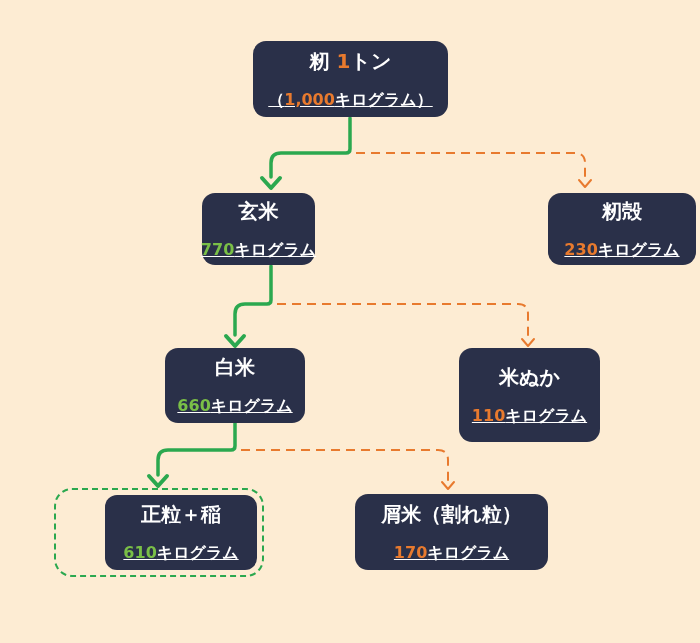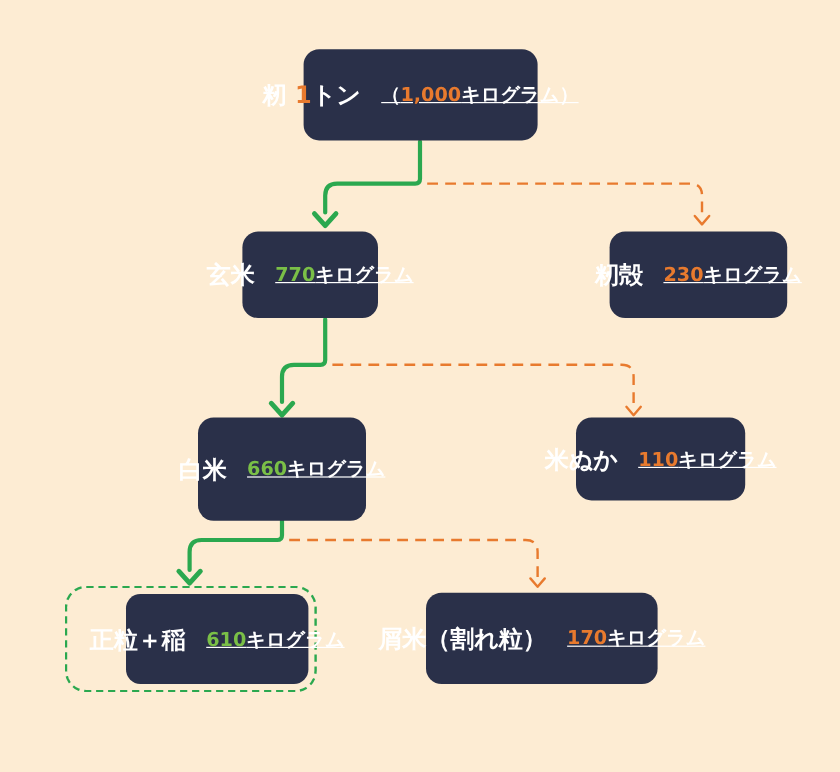--- a/index.html
+++ b/index.html
@@ -26,21 +26,21 @@
     position:absolute;
     left:0;top:0;
     width:700px;height:643px;
   }
   .node{
     position:absolute;
     background:var(--node-bg);
     border-radius:13px;
     color:var(--node-text);
     display:flex;
-    flex-direction:row;
+    flex-direction:column;
     align-items:center;
     justify-content:center;
     gap:17px;
     box-sizing:border-box;
     text-align:center;
   }
   .node-title{
     font-size:20px;
     font-weight:bold;
     line-height:1.2;
@@ -136,31 +136,31 @@
   <div class="node" style="left:253px;top:41px;width:195px;height:76px;">
     <div class="node-title"><span>籾 </span><span class="accent-orange">1</span><span>トン</span></div>
     <div class="node-sub"><span>（</span><span class="accent-orange">1,000</span><span>キログラム）</span></div>
   </div>
 
   <div class="node" style="left:202px;top:193px;width:113px;height:72px;">
     <div class="node-title">玄米</div>
     <div class="node-sub"><span class="accent-green">770</span><span>キログラム</span></div>
   </div>
 
-  <div class="node" style="left:508px;top:193px;width:148px;height:72px;">
+  <div class="node" style="left:548px;top:193px;width:148px;height:72px;">
     <div class="node-title">籾殻</div>
     <div class="node-sub"><span class="accent-orange">230</span><span>キログラム</span></div>
   </div>
 
-  <div class="node" style="left:165px;top:348px;width:140px;height:86px;text-align:right;">
+  <div class="node" style="left:165px;top:348px;width:140px;height:75px;text-align:right;">
     <div class="node-title">白米</div>
     <div class="node-sub"><span class="accent-green">660</span><span>キログラム</span></div>
   </div>
 
-  <div class="node" style="left:459px;top:348px;width:141px;height:69px;margin-left:21px;">
+  <div class="node" style="left:459px;top:348px;width:141px;height:94px;">
     <div class="node-title">米ぬか</div>
     <div class="node-sub"><span class="accent-orange">110</span><span>キログラム</span></div>
   </div>
 
   <div class="highlight-wrap">
     <div class="node">
       <div class="node-title">正粒＋稲</div>
       <div class="node-sub"><span class="accent-green">610</span><span>キログラム</span></div>
     </div>
   </div>

